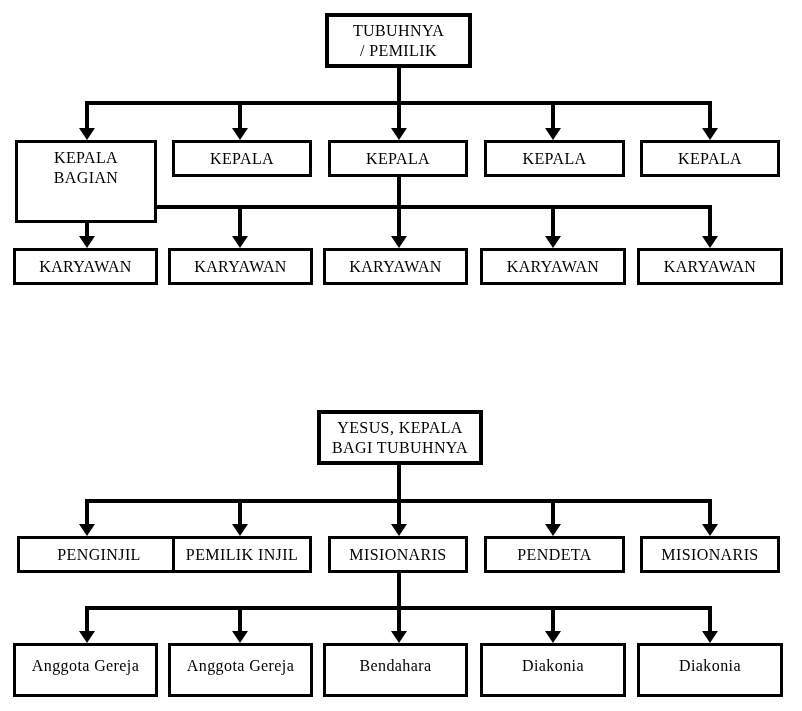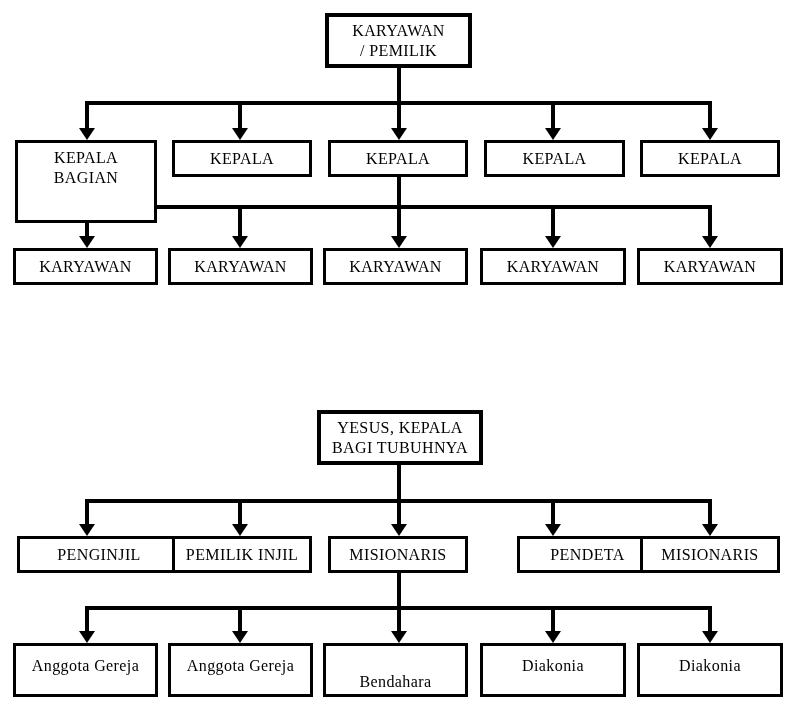--- a/index.html
+++ b/index.html
@@ -50,21 +50,21 @@
     border-top: 12px solid #000000;
   }
 </style>
 </head>
 <body>
 
 <div class="canvas">
 
   <section>
 
-    <div class="box root" style="left:325px; top:13px; width:147px; height:55px; padding:2px 20px;">KARYAWAN / PEMILIK</div>
+    <div class="box root" style="left:325px; top:13px; width:147px; height:55px; padding:2px 20px;">TUBUHNYA / PEMILIK</div>
 
     <div class="vline" style="left:397px; top:66px; height:37px;"></div>
     <div class="hline" style="left:85px; top:101px; width:627px;"></div>
 
     <div class="vline" style="left:85px;  top:103px; height:27px;"></div>
     <div class="ahead" style="left:79px;  top:128px;"></div>
     <div class="vline" style="left:238px; top:103px; height:27px;"></div>
     <div class="ahead" style="left:232px; top:128px;"></div>
     <div class="vline" style="left:397px; top:103px; height:27px;"></div>
     <div class="ahead" style="left:391px; top:128px;"></div>
@@ -113,36 +113,36 @@
     <div class="vline" style="left:397px; top:501px; height:26px;"></div>
     <div class="ahead" style="left:391px; top:524px;"></div>
     <div class="vline" style="left:551px; top:501px; height:26px;"></div>
     <div class="ahead" style="left:545px; top:524px;"></div>
     <div class="vline" style="left:708px; top:501px; height:26px;"></div>
     <div class="ahead" style="left:702px; top:524px;"></div>
 
     <div class="box" style="left:17px; top:536px; width:164px; height:37px;">PENGINJIL</div>
     <div class="box" style="left:172px; top:536px; width:140px; height:37px;">PEMILIK INJIL</div>
     <div class="box" style="left:328px; top:536px; width:140px; height:37px;text-align:center;">MISIONARIS</div>
-    <div class="box" style="left:484px; top:536px; width:141px; height:37px;margin-left:33px;">PENDETA</div>
+    <div class="box" style="left:484px; top:536px; width:141px; height:37px;">PENDETA</div>
     <div class="box" style="left:640px; top:536px; width:140px; height:37px;">MISIONARIS</div>
 
     <div class="vline" style="left:397px; top:571px; height:62px;"></div>
     <div class="hline" style="left:85px; top:606px; width:627px;"></div>
 
     <div class="vline" style="left:85px;  top:608px; height:25px;"></div>
     <div class="ahead" style="left:79px;  top:631px;"></div>
     <div class="vline" style="left:238px; top:608px; height:25px;"></div>
     <div class="ahead" style="left:232px; top:631px;"></div>
     <div class="ahead" style="left:391px; top:631px;"></div>
     <div class="vline" style="left:551px; top:608px; height:25px;"></div>
     <div class="ahead" style="left:545px; top:631px;"></div>
     <div class="vline" style="left:708px; top:608px; height:25px;"></div>
     <div class="ahead" style="left:702px; top:631px;"></div>
 
     <div class="box toptext" style="left:13px; top:643px; width:145px; height:54px; padding-top:10px;">Anggota Gereja</div>
     <div class="box toptext" style="left:168px; top:643px; width:145px; height:54px; padding-top:10px;">Anggota Gereja</div>
-    <div class="box toptext" style="left:323px; top:643px; width:145px; height:54px; padding-top:26px;">Bendahara</div>
+    <div class="box toptext" style="left:323px; top:643px; width:145px; height:54px; padding-top:10px;">Bendahara</div>
     <div class="box toptext" style="left:480px; top:643px; width:146px; height:54px; padding-top:10px;">Diakonia</div>
     <div class="box toptext" style="left:637px; top:643px; width:146px; height:54px; padding-top:10px;">Diakonia</div>
   </section>
 
 </div>
 
 </body></html>

